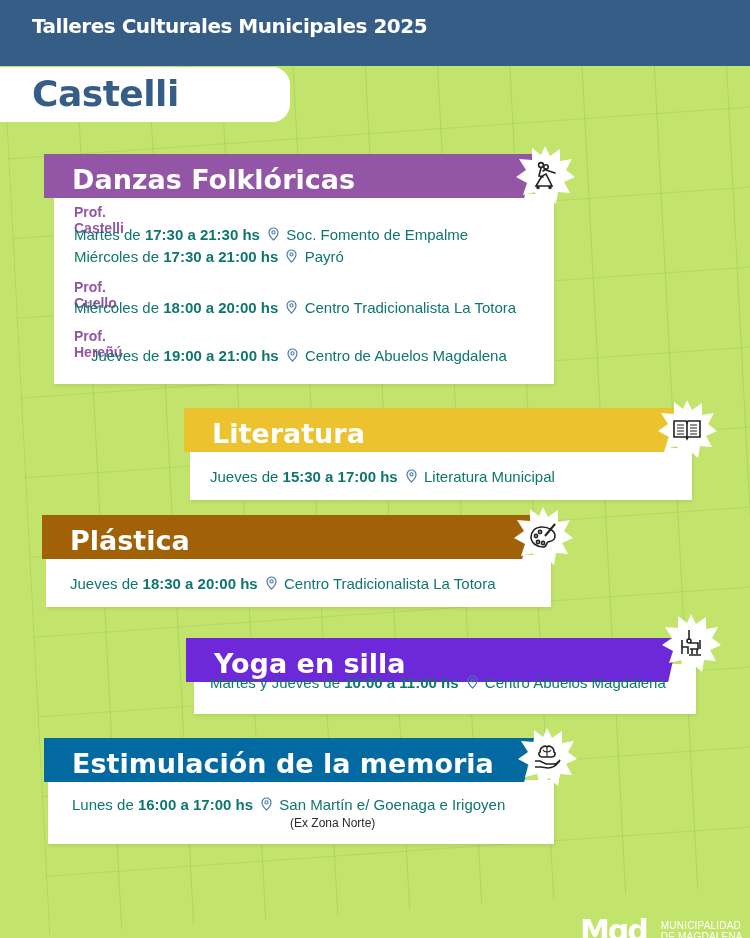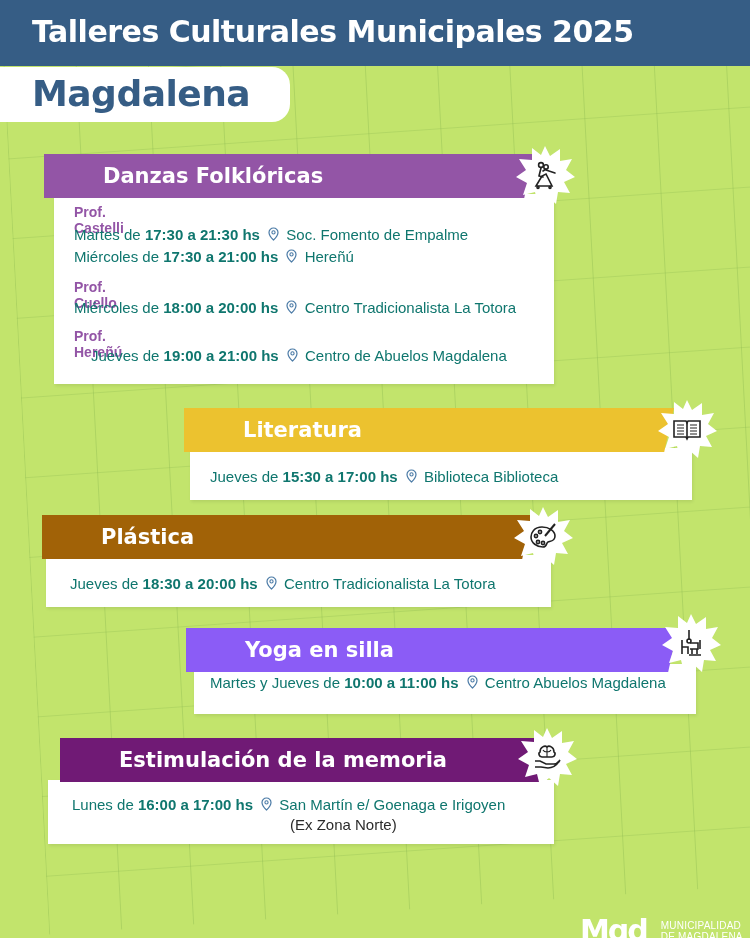--- a/index.html
+++ b/index.html
@@ -19,21 +19,21 @@
     transform: skewY(-4deg) skewX(3deg);
     transform-origin: 0 0;
   }
   .top-bar {
     position: absolute; left: 0; top: 0; width: 750px; height: 66px;
     background: #365d85;
   }
   .main-title {
     position: absolute; left: 32px; top: 14px;
     font-family: "DejaVu Sans", sans-serif;
-    font-weight: bold; font-size: 30px; letter-spacing: -0.5px;
+    font-weight: bold; font-size: 20px; letter-spacing: -0.5px;
     color: #ffffff;
   }
   .city-pill {
     position: absolute; left: 0; top: 67px; width: 290px; height: 55px;
     background: #ffffff; border-radius: 0 18px 18px 0;
   }
   .city-name {
     position: absolute; left: 32px; top: 6px;
     font-family: "DejaVu Sans", sans-serif; font-weight: bold; font-size: 36px;
     color: #365d85; letter-spacing: -0.5px;
@@ -43,52 +43,52 @@
   .card-body {
     position: absolute; background: #ffffff;
     box-shadow: 1px 2px 3px rgba(0,0,0,0.08);
   }
   .card-head {
     position: absolute; height: 44px;
     clip-path: polygon(0 0, 100% 0, 98% 100%, 0 100%);
   }
   .card-title {
     position: absolute; left: 28px; top: 10px;
-    font-family: "DejaVu Sans", sans-serif; font-weight: bold; font-size: 21px;
-    color: #ffffff; white-space: nowrap; margin-left: 31px;
+    font-family: "DejaVu Sans", sans-serif; font-weight: bold; font-size: 27px;
+    color: #ffffff; white-space: nowrap;
   }
   .badge {
     position: absolute; width: 62px; height: 62px;
     display: flex; align-items: center; justify-content: center;
   }
   .badge svg.splash { position: absolute; inset: 0; }
   .badge .ico { position: relative; width: 30px; height: 30px; }
 
   .line {
     position: absolute; font-size: 15px; white-space: nowrap; color: #0f766e;
   }
   .line b { font-weight: bold; }
   .prof { position: absolute; font-size: 14px; font-weight: bold; color: #9355a6; }
   .pin { display: inline-block; width: 11px; height: 14px; vertical-align: -1px; margin: 0 3px 0 4px; }
-  .place-2 { position: absolute; font-size: 15px; white-space: nowrap; }
+  .place-2 { position: absolute; font-size: 12px; white-space: nowrap; }
 
   .logo { position: absolute; left: 580px; top: 884px; display: flex; align-items: center; gap: 14px; color: #ffffff; margin-top: 32px; }
   .logo-mark { font-family: "DejaVu Sans", sans-serif; font-size: 30px; font-weight: bold; letter-spacing: -2px; line-height: 1; }
   .logo-text { font-size: 10px; line-height: 11px; letter-spacing: 0.2px; }
 </style>
 </head>
 <body>
 
 <div class="grid-bg"></div>
 
 <div class="top-bar">
   <div class="main-title">Talleres Culturales Municipales 2025</div>
 </div>
 <div class="city-pill">
-  <div class="city-name">Magdalena</div>
+  <div class="city-name">Castelli</div>
 </div>
 
 <svg width="0" height="0" style="position:absolute">
   <defs>
     <symbol id="splash" viewBox="0 0 62 62">
       <path fill="#ffffff" d="M31 2 L36 12 L46 5 L46 17 L58 15 L52 26 L61 33 L50 38 L56 49 L44 48 L42 60 L33 52 L24 60 L21 48 L9 51 L13 39 L2 33 L12 26 L5 15 L18 16 L18 4 L27 11 Z"></path>
     </symbol>
     <symbol id="pin" viewBox="0 0 11 14">
       <path d="M5.5 1 C2.9 1 1 3 1 5.4 C1 8.6 5.5 13 5.5 13 C5.5 13 10 8.6 10 5.4 C10 3 8.1 1 5.5 1 Z" fill="none" stroke="#4a7aa6" stroke-width="1.2"></path>
       <circle cx="5.5" cy="5.4" r="1.6" fill="none" stroke="#4a7aa6" stroke-width="1.1"></circle>
@@ -127,21 +127,21 @@
         <use href="#pin"></use>
       </svg>
     <span>Soc. Fomento de Empalme</span>
   </div>
   <div class="line" style="left:30px; top:94px;">
     <span>Miércoles de</span>
     <b>17:30 a 21:00 hs</b>
     <svg class="pin">
         <use href="#pin"></use>
       </svg>
-    <span>Hereñú</span>
+    <span>Payró</span>
   </div>
 
   <div class="prof" style="left:30px; top:125px;">Prof. Cuello</div>
   <div class="line" style="left:30px; top:145px;">
     <span>Miércoles de</span>
     <b>18:00 a 20:00 hs</b>
     <svg class="pin">
         <use href="#pin"></use>
       </svg>
     <span>Centro Tradicionalista La Totora</span>
@@ -174,21 +174,21 @@
         <path d="M5 11 H12 M5 14 H12 M5 17 H12 M5 20 H12 M18 11 H25 M18 14 H25 M18 17 H25 M18 20 H25" stroke-width="1.1"></path>
       </g>
     </svg>
   </div>
   <div class="line" style="left:26px; top:60px;">
     <span>Jueves de</span>
     <b>15:30 a 17:00 hs</b>
     <svg class="pin">
         <use href="#pin"></use>
       </svg>
-    <span>Biblioteca Biblioteca</span>
+    <span>Literatura Municipal</span>
   </div>
 </div>
 
 <div class="card" style="left:42px; top:515px;">
   <div class="card-body" style="left:4px; top:40px; width:505px; height:52px;"></div>
   <div class="card-head" style="left:0; top:0; width:490px; background:#a16207;">
     <div class="card-title">Plástica</div>
   </div>
   <div class="badge" style="left:470px; top:-10px;">
     <svg class="splash" viewBox="0 0 62 62">
@@ -210,21 +210,21 @@
     <b>18:30 a 20:00 hs</b>
     <svg class="pin">
         <use href="#pin"></use>
       </svg>
     <span>Centro Tradicionalista La Totora</span>
   </div>
 </div>
 
 <div class="card" style="left:186px; top:622px;">
   <div class="card-body" style="left:8px; top:42px; width:502px; height:50px;"></div>
-  <div class="card-head" style="left:0; top:6px; width:492px; background:#8b5cf6;">
+  <div class="card-head" style="left:0; top:16px; width:492px; background:#6d28d9;">
     <div class="card-title">Yoga en silla</div>
   </div>
   <div class="badge" style="left:474px; top:-10px;">
     <svg class="splash" viewBox="0 0 62 62">
         <use href="#splash"></use>
       </svg>
     <svg class="ico" viewBox="0 0 30 30">
       <g fill="none" stroke="#222" stroke-width="1.6">
         <path d="M13 2 L13 12"></path>
           <circle cx="13" cy="13" r="2"></circle>
@@ -240,21 +240,21 @@
     <b>10:00 a 11:00 hs</b>
     <svg class="pin">
         <use href="#pin"></use>
       </svg>
     <span>Centro Abuelos Magdalena</span>
   </div>
 </div>
 
 <div class="card" style="left:44px; top:738px;">
   <div class="card-body" style="left:4px; top:42px; width:506px; height:64px;"></div>
-  <div class="card-head" style="left:16px; top:0; width:490px; background:#701a75;">
+  <div class="card-head" style="left:0; top:0; width:490px; background:#0369a1;">
     <div class="card-title">Estimulación de la memoria</div>
   </div>
   <div class="badge" style="left:472px; top:-12px;">
     <svg class="splash" viewBox="0 0 62 62">
         <use href="#splash"></use>
       </svg>
     <svg class="ico" viewBox="0 0 30 30">
       <g fill="none" stroke="#222" stroke-width="1.6">
         <path d="M8 10 C8 5 13 3 15 5 C17 3 22 5 22 10 C24 11 23 15 20 15 L10 15 C7 15 6 11 8 10 Z"></path>
         <path d="M15 5 L15 15 M11 8 C12 10 13 10 15 10 M19 8 C18 10 17 10 15 10" stroke-width="1.1"></path>

